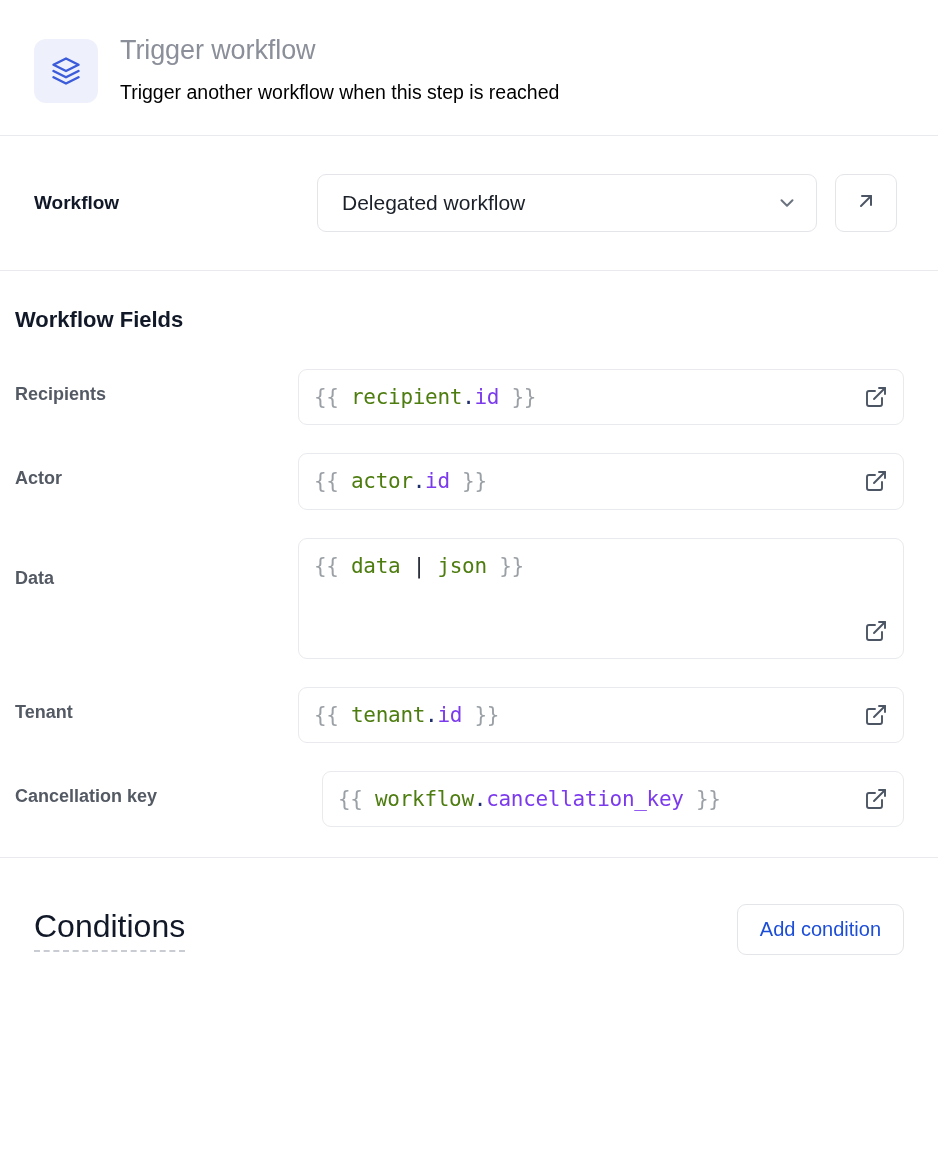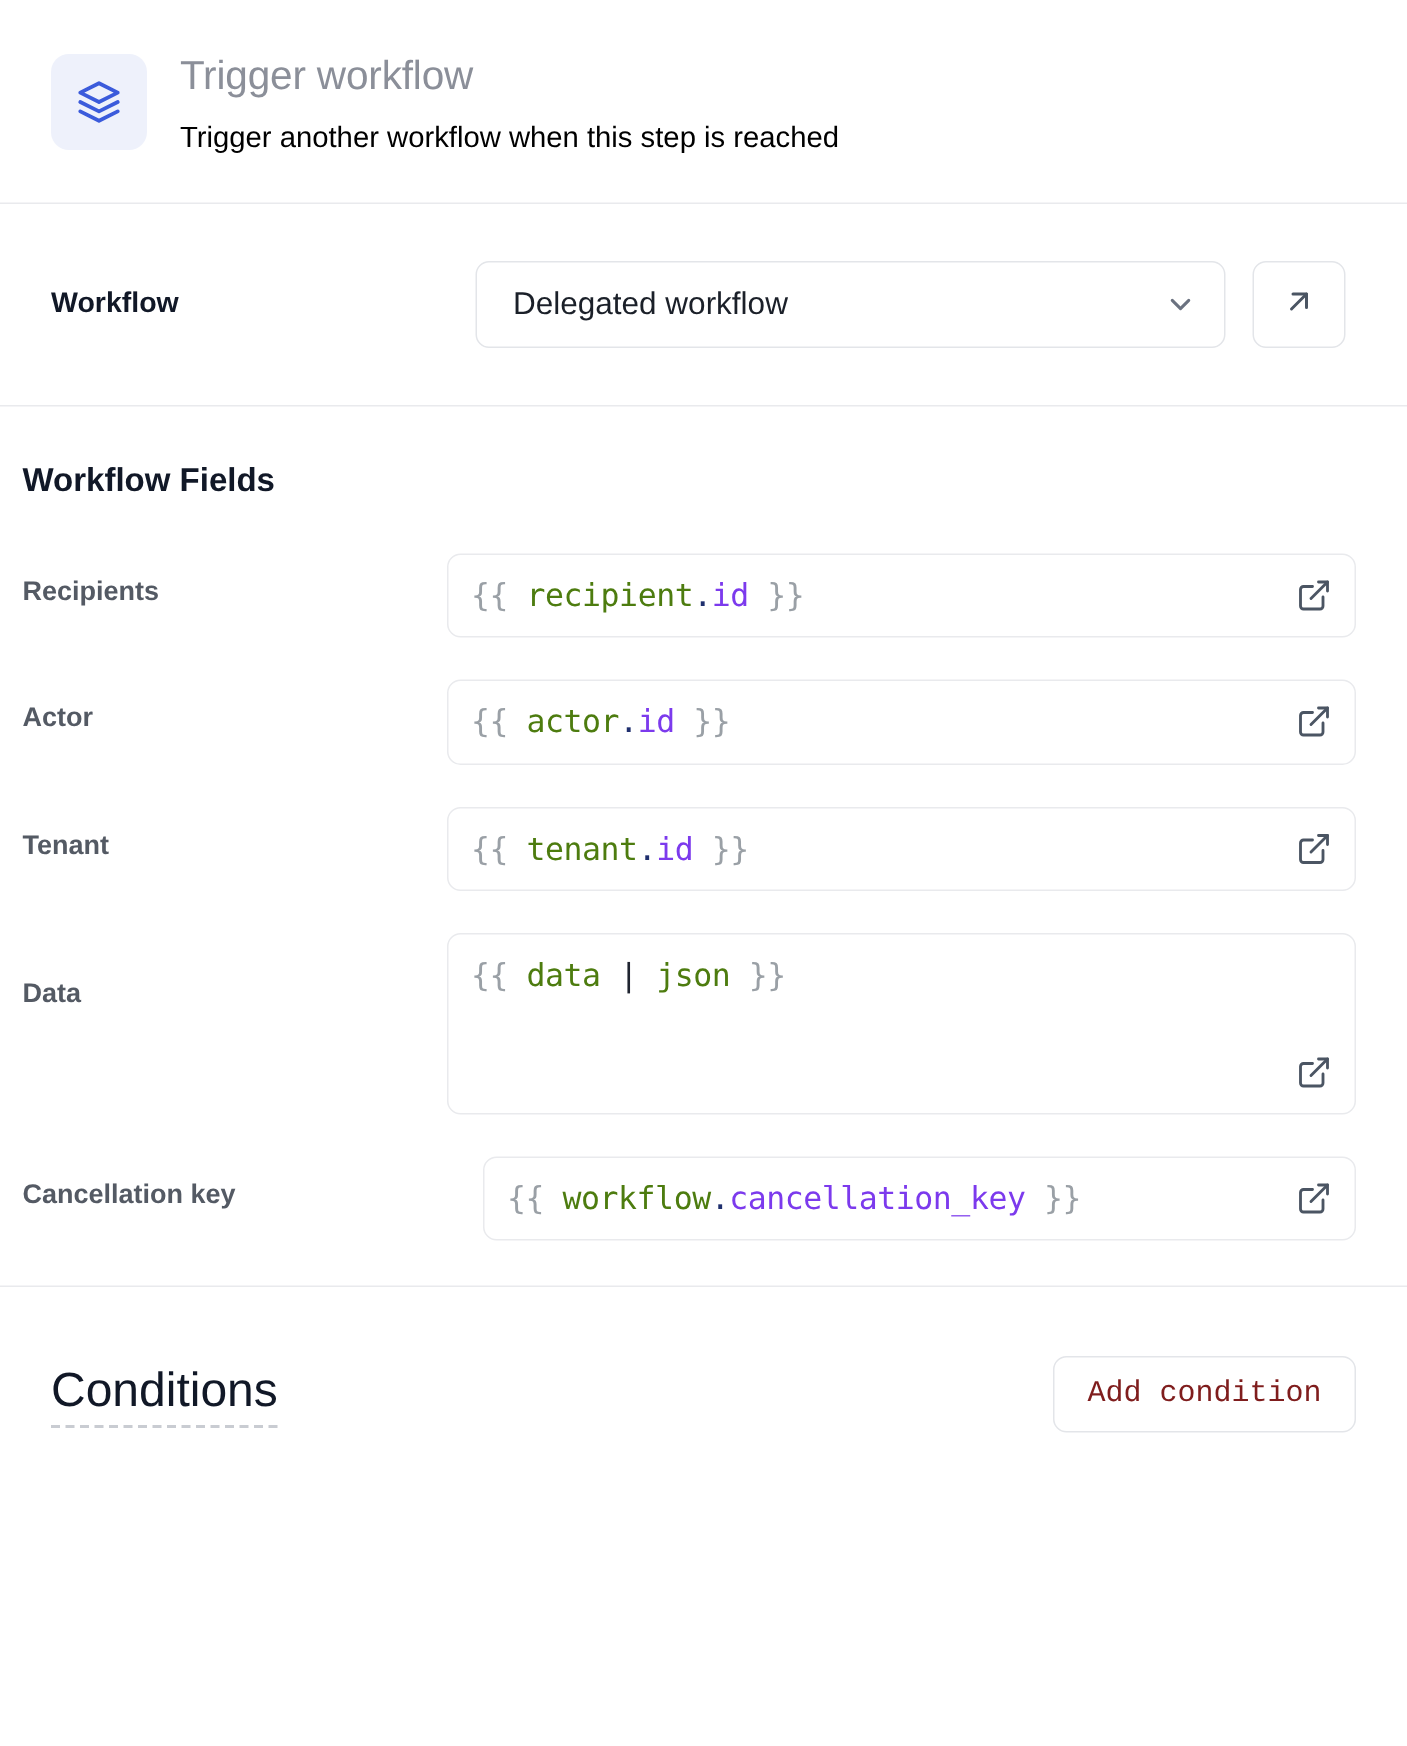--- a/index.html
+++ b/index.html
@@ -13,21 +13,21 @@
     height: 1164px;
     font-family: "Liberation Sans", sans-serif;
     color: #111827;
     overflow: hidden;
     position: relative;
   }
 
   
   .header {
     display: flex;
-    align-items: flex-start;
+    align-items: center;
     padding: 32px 34px 30px 34px;
     gap: 22px;
   }
   .step-icon-box {
     width: 64px;
     height: 64px;
     flex: 0 0 64px;
     border-radius: 12px;
     background: #eef1fb;
     display: flex;
@@ -189,23 +189,23 @@
     color: #111827;
     border-bottom: 2px dashed #c9ccd2;
     padding-bottom: 5px;
     cursor: help;
     display: inline-block;
   }
   .add-condition-btn {
     border: 1px solid #e3e5e9;
     border-radius: 9px;
     background: #fff;
-    font-family: Liberation Mono, monospace;
+    font-family: Liberation Sans, sans-serif;
     font-size: 20px;
-    color: #7f1d1d;
+    color: #1d4ed8;
     padding: 13px 22px;
     cursor: pointer;
   }
 </style>
 </head>
 <body>
 
 <div class="header">
   <div class="step-icon-box">
     <svg width="30" height="30" viewBox="0 0 24 24" fill="none" stroke="#3b5bdb" stroke-width="2" stroke-linecap="round" stroke-linejoin="round" aria-hidden="true">
@@ -269,36 +269,36 @@
           <span class="ext-btn">
             <svg width="24" height="24" viewBox="0 0 24 24" fill="none" stroke="currentColor" stroke-width="1.9" stroke-linecap="round" stroke-linejoin="round" aria-hidden="true">
               <path d="M18 13v6a2 2 0 0 1-2 2H5a2 2 0 0 1-2-2V8a2 2 0 0 1 2-2h6"></path>
               <polyline points="15 3 21 3 21 9"></polyline>
               <line x1="10" y1="14" x2="21" y2="3"></line>
             </svg>
           </span>
         </div>
       </div>
       <div class="field-row">
+        <div class="field-label tall">Data</div>
+        <div class="code-input textarea">
+          <div class="code-text"><span class="br">{{ </span><span class="obj">data</span><span class="br"> </span><span class="pipe">|</span><span class="br"> </span><span class="obj">json</span><span class="br"> }}</span></div>
+          <span class="ext-btn">
+            <svg width="24" height="24" viewBox="0 0 24 24" fill="none" stroke="currentColor" stroke-width="1.9" stroke-linecap="round" stroke-linejoin="round" aria-hidden="true">
+              <path d="M18 13v6a2 2 0 0 1-2 2H5a2 2 0 0 1-2-2V8a2 2 0 0 1 2-2h6"></path>
+              <polyline points="15 3 21 3 21 9"></polyline>
+              <line x1="10" y1="14" x2="21" y2="3"></line>
+            </svg>
+          </span>
+        </div>
+      </div>
+      <div class="field-row">
         <div class="field-label">Tenant</div>
         <div class="code-input">
           <div class="code-text"><span class="br">{{ </span><span class="obj">tenant</span><span class="dot">.</span><span class="prop">id</span><span class="br"> }}</span></div>
-          <span class="ext-btn">
-            <svg width="24" height="24" viewBox="0 0 24 24" fill="none" stroke="currentColor" stroke-width="1.9" stroke-linecap="round" stroke-linejoin="round" aria-hidden="true">
-              <path d="M18 13v6a2 2 0 0 1-2 2H5a2 2 0 0 1-2-2V8a2 2 0 0 1 2-2h6"></path>
-              <polyline points="15 3 21 3 21 9"></polyline>
-              <line x1="10" y1="14" x2="21" y2="3"></line>
-            </svg>
-          </span>
-        </div>
-      </div>
-      <div class="field-row">
-        <div class="field-label tall">Data</div>
-        <div class="code-input textarea">
-          <div class="code-text"><span class="br">{{ </span><span class="obj">data</span><span class="br"> </span><span class="pipe">|</span><span class="br"> </span><span class="obj">json</span><span class="br"> }}</span></div>
           <span class="ext-btn">
             <svg width="24" height="24" viewBox="0 0 24 24" fill="none" stroke="currentColor" stroke-width="1.9" stroke-linecap="round" stroke-linejoin="round" aria-hidden="true">
               <path d="M18 13v6a2 2 0 0 1-2 2H5a2 2 0 0 1-2-2V8a2 2 0 0 1 2-2h6"></path>
               <polyline points="15 3 21 3 21 9"></polyline>
               <line x1="10" y1="14" x2="21" y2="3"></line>
             </svg>
           </span>
         </div>
       </div>
       <div class="field-row">

